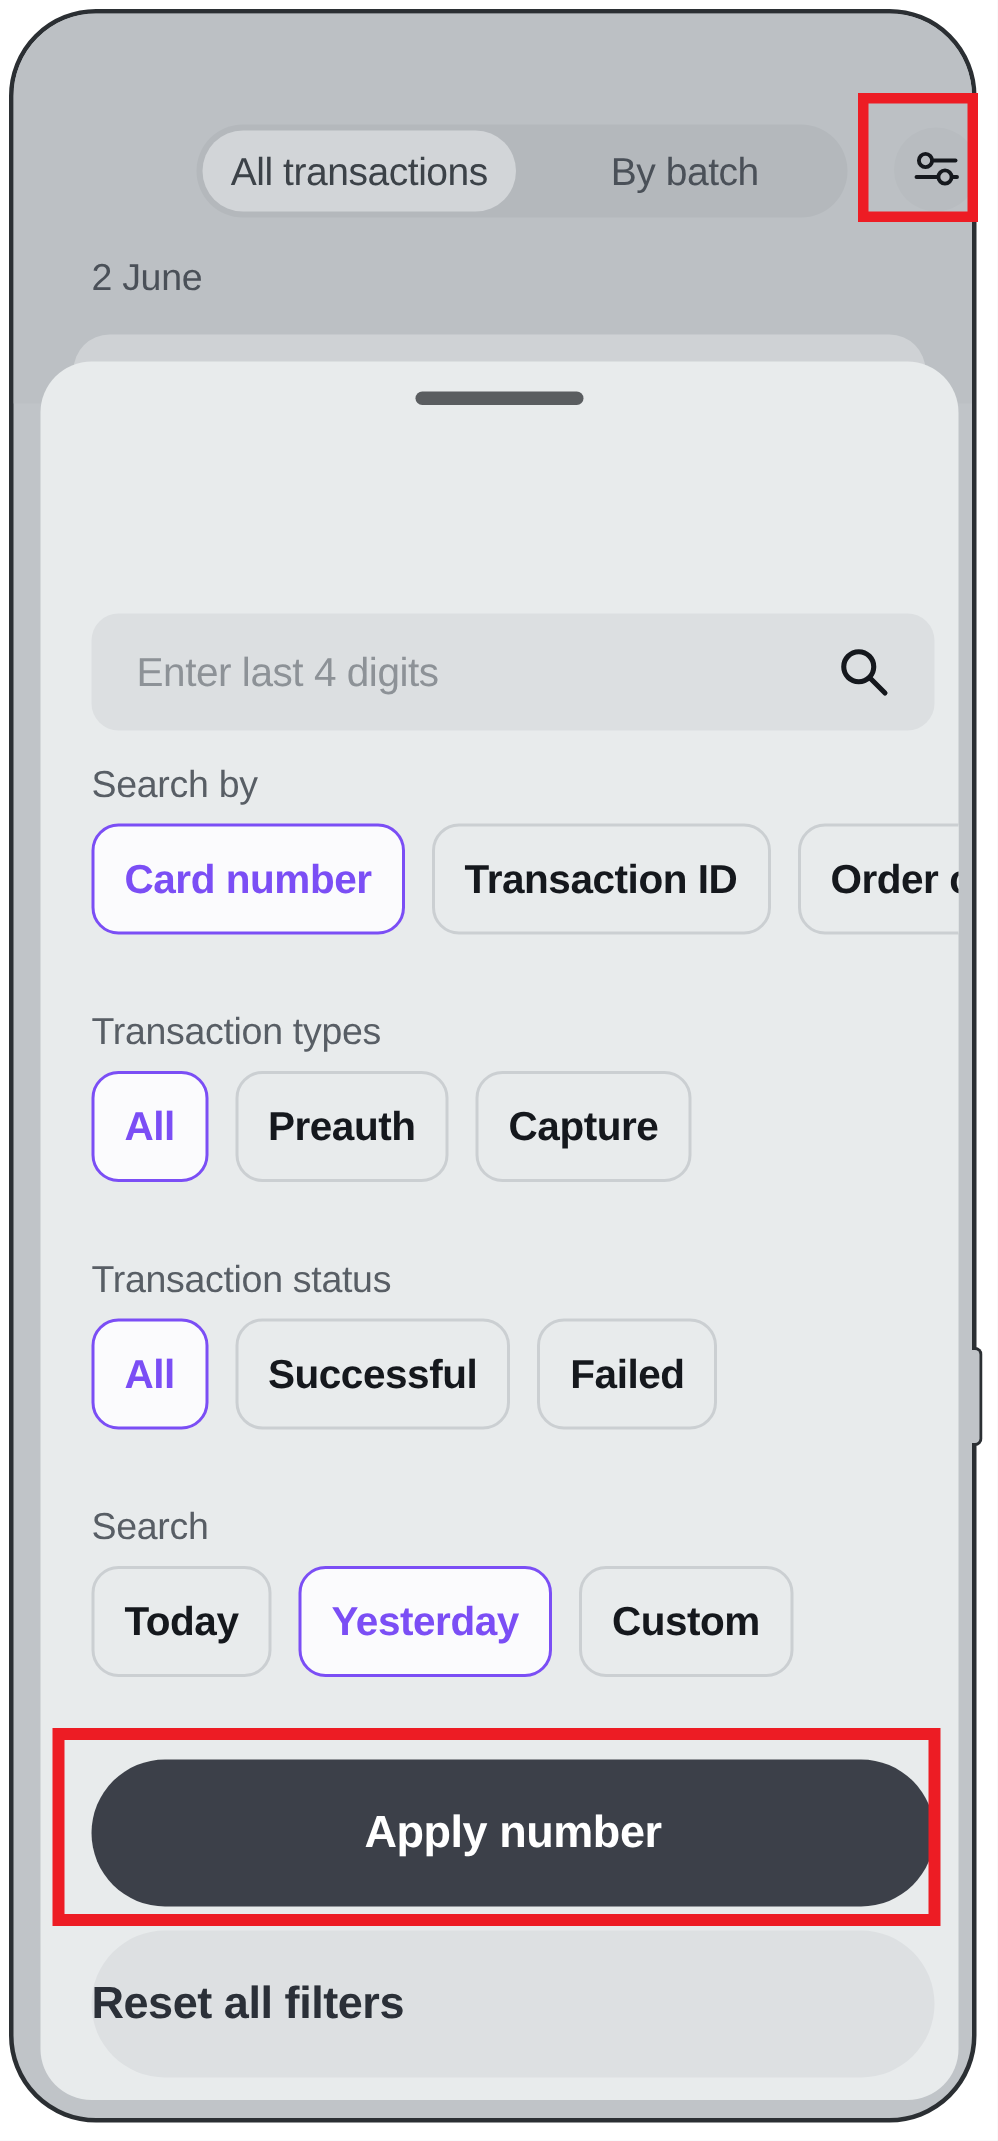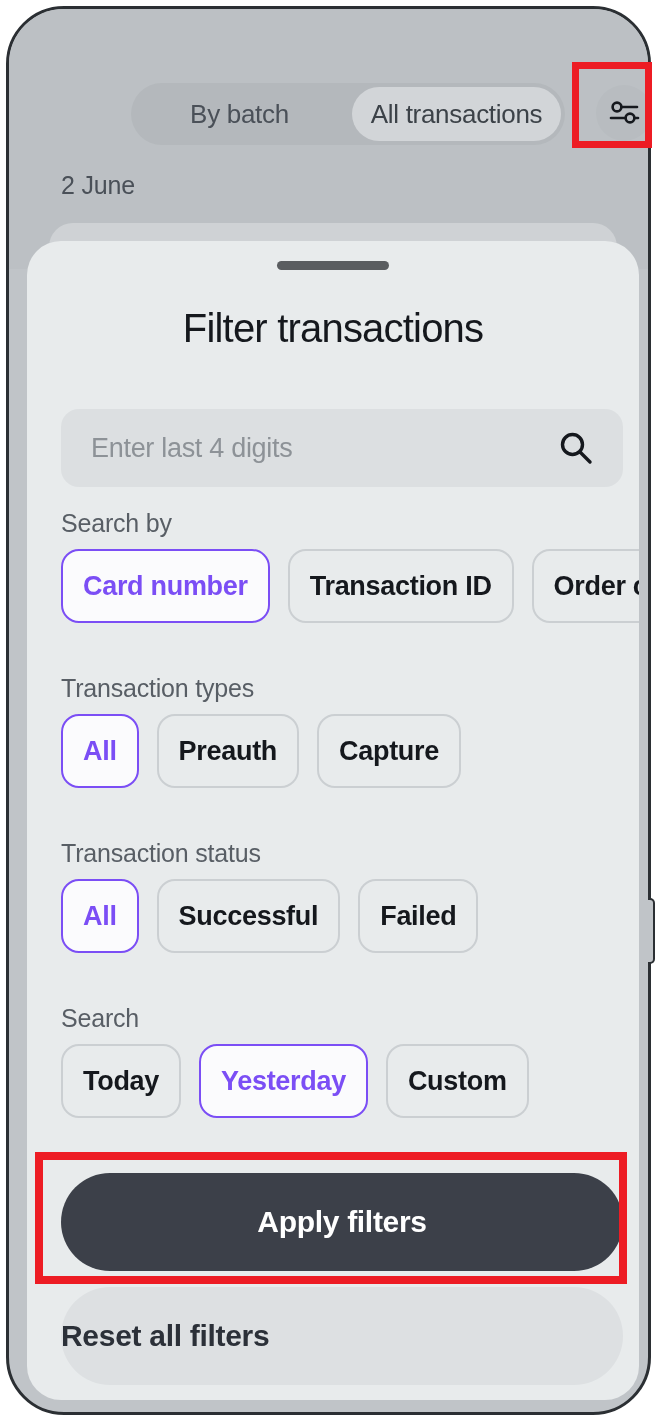--- a/index.html
+++ b/index.html
@@ -265,42 +265,41 @@
   }
 </style>
 </head>
 <body>
 
 <div id="phone-frame">
 
   <div id="top-area">
 
     <div id="segmented-control">
+      <div class="seg-tab active">All transactions</div>
       <div class="seg-tab">By batch</div>
-      <div class="seg-tab active">All transactions</div>
     </div>
 
     <div id="filter-icon-btn">
       <svg width="36" height="36" viewBox="0 0 36 36">
         <line x1="16" y1="12" x2="31" y2="12" stroke="#15181d" stroke-width="2.6" stroke-linecap="round"></line>
         <circle cx="11" cy="12" r="4.4" fill="none" stroke="#15181d" stroke-width="2.6"></circle>
         <line x1="5" y1="23" x2="19" y2="23" stroke="#15181d" stroke-width="2.6" stroke-linecap="round"></line>
         <circle cx="24" cy="23" r="4.4" fill="none" stroke="#15181d" stroke-width="2.6"></circle>
         <line x1="29" y1="23" x2="32" y2="23" stroke="#15181d" stroke-width="2.6" stroke-linecap="round"></line>
       </svg>
     </div>
 
     <div id="date-label">2 June</div>
     <div id="bg-card"></div>
   </div>
 
   <div id="bottom-sheet">
 
     <div id="drag-handle"></div>
-    <div id="sheet-title">Filter transactions</div>
 
     <div id="search-field">
       <div id="search-placeholder">Enter last 4 digits</div>
       <svg id="search-icon" viewBox="0 0 38 38">
         <circle cx="15.5" cy="15.5" r="10" fill="none" stroke="#15181d" stroke-width="3.4"></circle>
         <line x1="23" y1="23" x2="33" y2="33" stroke="#15181d" stroke-width="3.4" stroke-linecap="round"></line>
       </svg>
     </div>
 
     <div class="filter-group" id="group-search-by">
@@ -333,21 +332,21 @@
 
     <div class="filter-group" id="group-period">
       <div class="group-label">Search</div>
       <div class="chip-row">
         <div class="chip">Today</div>
         <div class="chip selected">Yesterday</div>
         <div class="chip">Custom</div>
       </div>
     </div>
 
-    <div id="apply-button">Apply filters</div>
+    <div id="apply-button">Apply number</div>
     <div id="reset-button">Reset all filters</div>
 
   </div>
 </div>
 
 <div id="side-button"></div>
 <div id="highlight-filter-icon"></div>
 <div id="highlight-apply"></div>
 
 </body></html>

